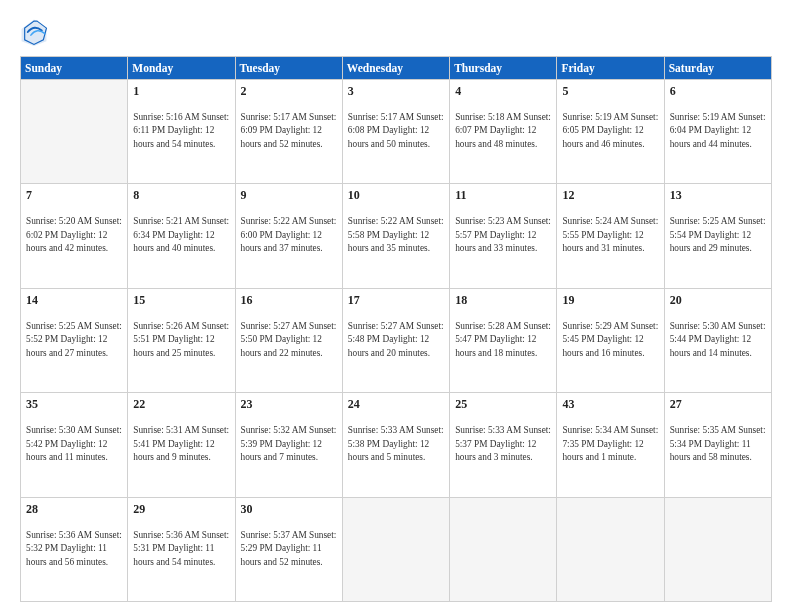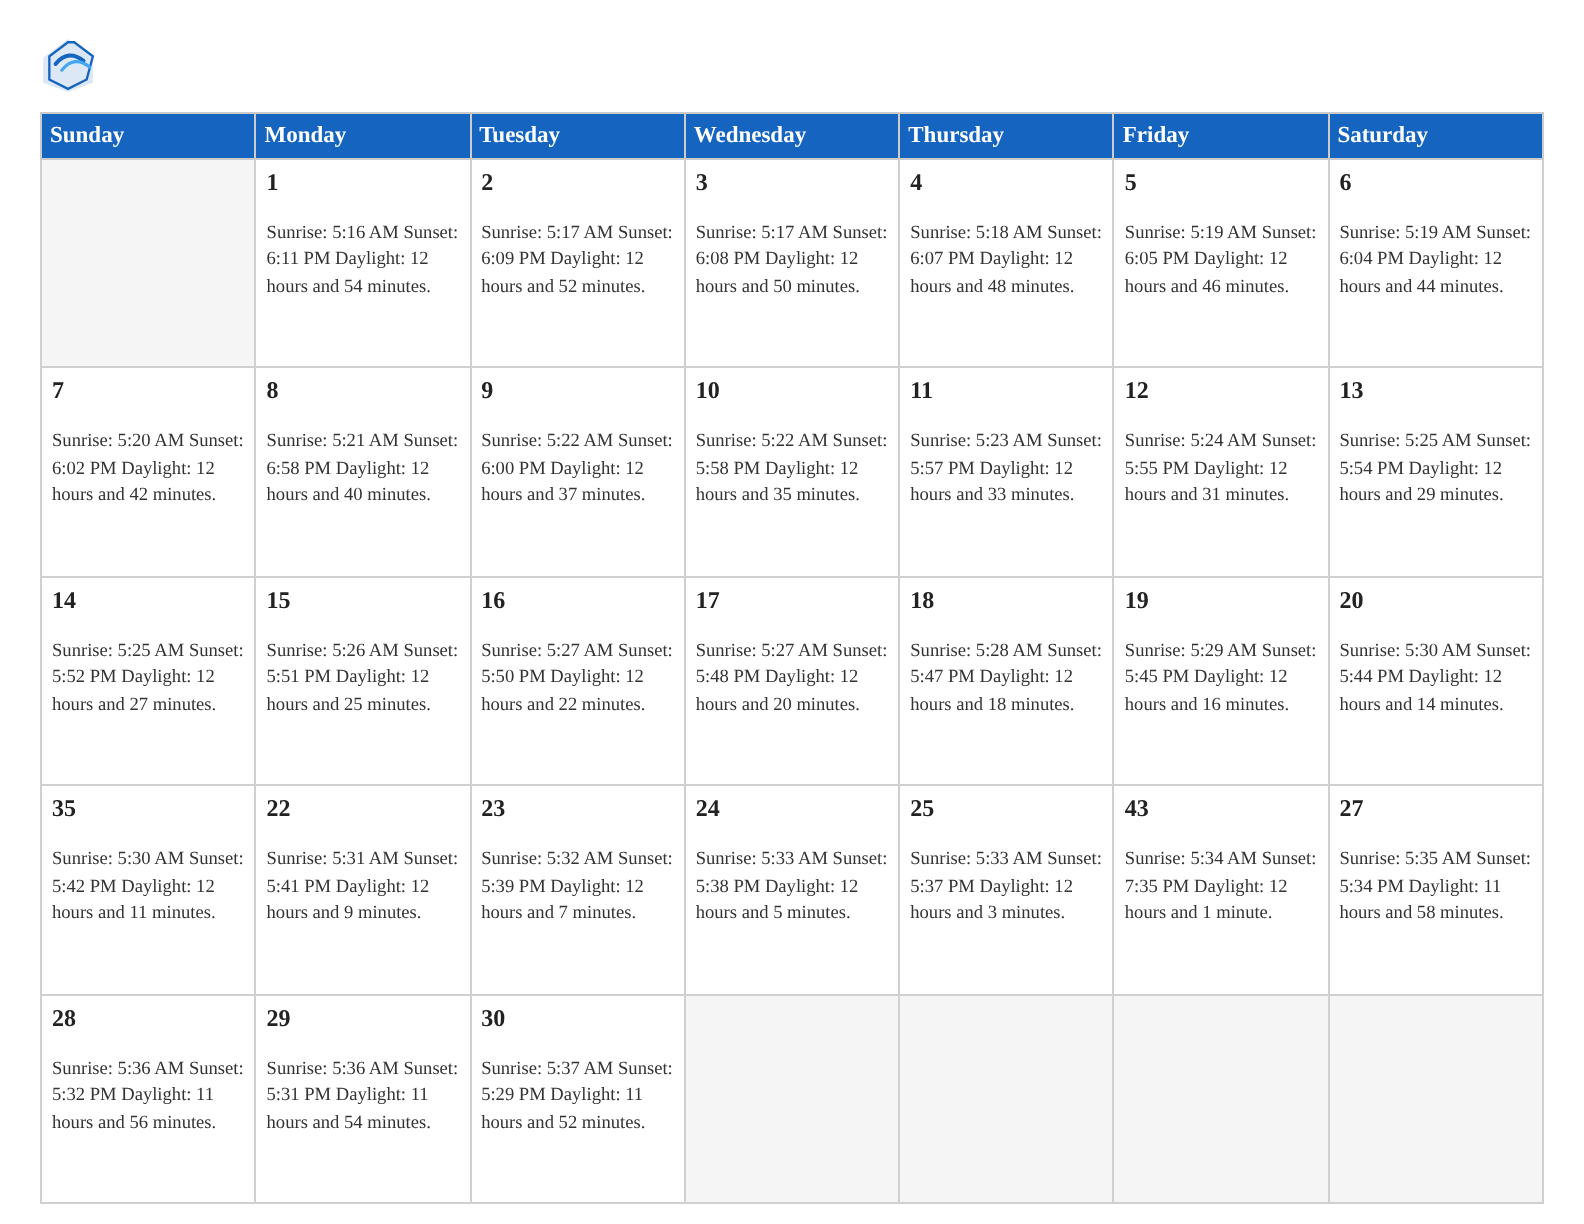--- a/index.html
+++ b/index.html
@@ -181,21 +181,21 @@
           <td>
             <span class="day-num">7</span>
             <div class="day-info">Sunrise: 5:20 AM
 Sunset: 6:02 PM
 Daylight: 12 hours
 and 42 minutes.</div>
           </td>
           <td>
             <span class="day-num">8</span>
             <div class="day-info">Sunrise: 5:21 AM
-Sunset: 6:58 PM
+Sunset: 6:34 PM
 Daylight: 12 hours
 and 40 minutes.</div>
           </td>
           <td>
             <span class="day-num">9</span>
             <div class="day-info">Sunrise: 5:22 AM
 Sunset: 6:00 PM
 Daylight: 12 hours
 and 37 minutes.</div>
           </td>

